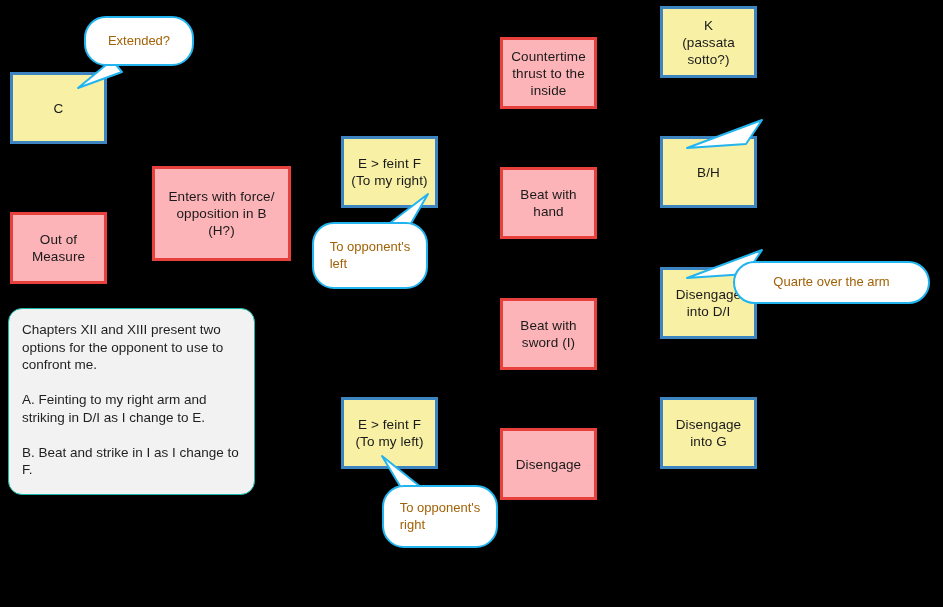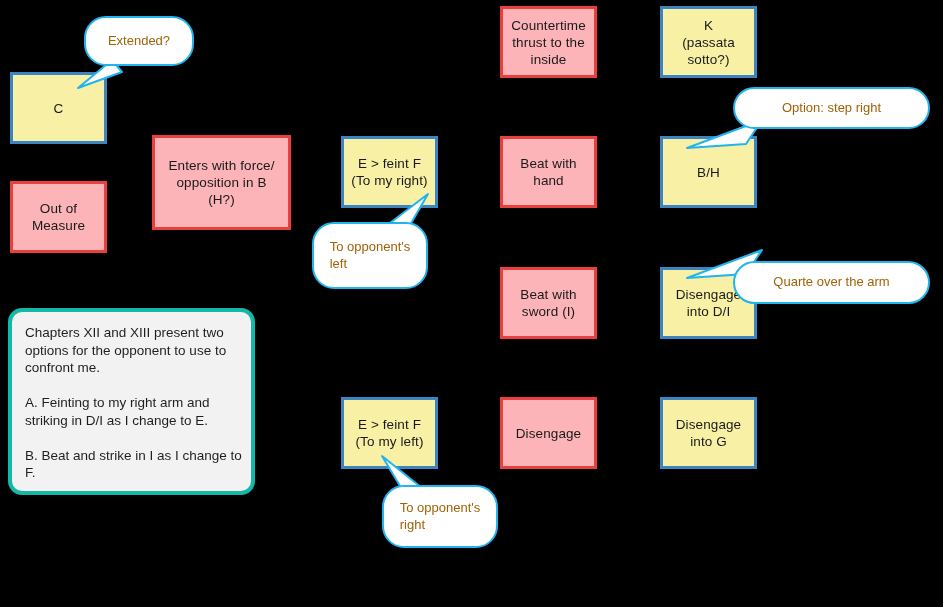--- a/index.html
+++ b/index.html
@@ -31,20 +31,21 @@
     padding: 2px 5px;
     white-space: pre-line;
   }
   .node.yellow {
     background: #f7f0a5;
     border: 3px solid #3c85c0;
   }
   .node.pink {
     background: #fcb4b8;
     border: 3px solid #e8403c;
+    margin-top: 31px;
   }
 
   
   .callout {
     position: absolute;
     box-sizing: border-box;
     background: #ffffff;
     border: 2px solid #21b4ef;
     border-radius: 22px;
     display: flex;
@@ -62,21 +63,21 @@
     overflow: visible;
     z-index: 4;
     pointer-events: none;
   }
 
   
   .note {
     position: absolute;
     box-sizing: border-box;
     background: #f2f2f2;
-    border: 4px solid #14b8a6;
+    border: 1px solid #14b8a6;
     border-radius: 14px;
     box-shadow: 3px 4px 6px rgba(0,0,0,0.55);
     padding: 12px 6px 10px 13px;
     font-size: 13.5px;
     line-height: 1.30;
     color: #1f1f1f;
     white-space: pre-line;
     overflow: hidden;
   }
 </style>
@@ -142,21 +143,20 @@
 
   <svg class="tail" style="left:368px; top:452px; width:80px; height:50px;">
     <polygon points="14,4 38,44 54,36" fill="#ffffff" stroke="#21b4ef" stroke-width="2" stroke-linejoin="round"></polygon>
   </svg>
 
   <div class="callout" style="left:84px;  top:16px;  width:110px; height:50px;">Extended?</div>
 
   <div class="callout" style="left:312px; top:222px; width:116px; height:67px;">To opponent's
 left</div>
 
-  <div class="callout" style="left:733px; top:87px;  width:197px; height:42px;">Option: step right</div>
 
   <div class="callout" style="left:733px; top:217px; width:197px; height:43px;margin-top:44px;">Quarte over the arm</div>
 
   <div class="callout" style="left:382px; top:485px; width:116px; height:63px;">To opponent's
 right</div>
 
   <div class="note" style="left:8px; top:308px; width:247px; height:187px;">Chapters XII and XIII present two options for the opponent to use to confront me.
 
 A. Feinting to my right arm and striking in D/I as I change to E.
 

